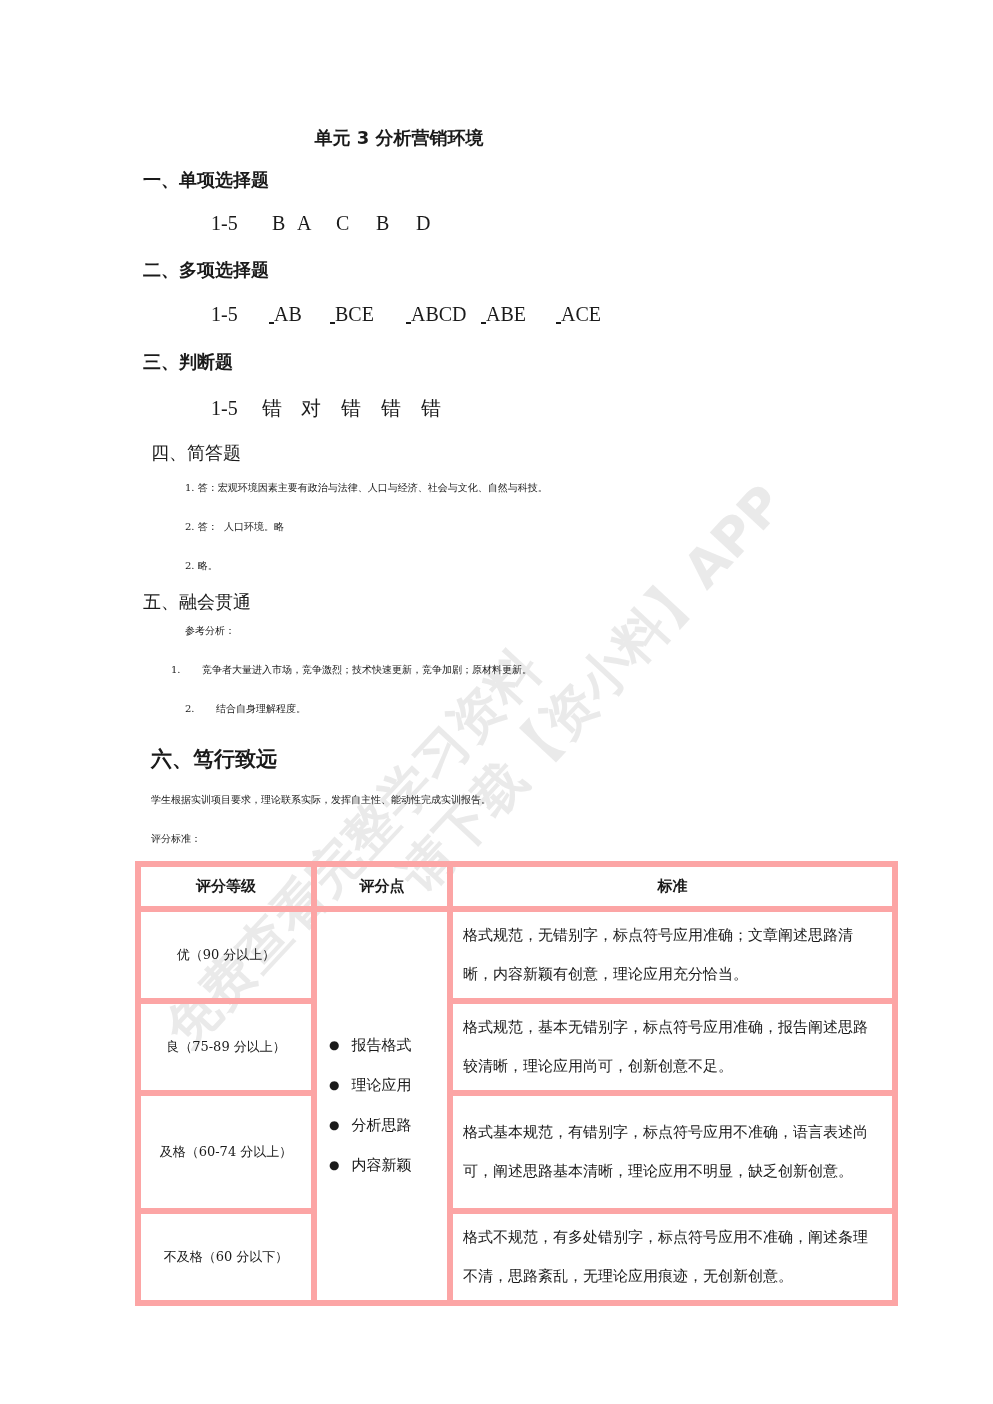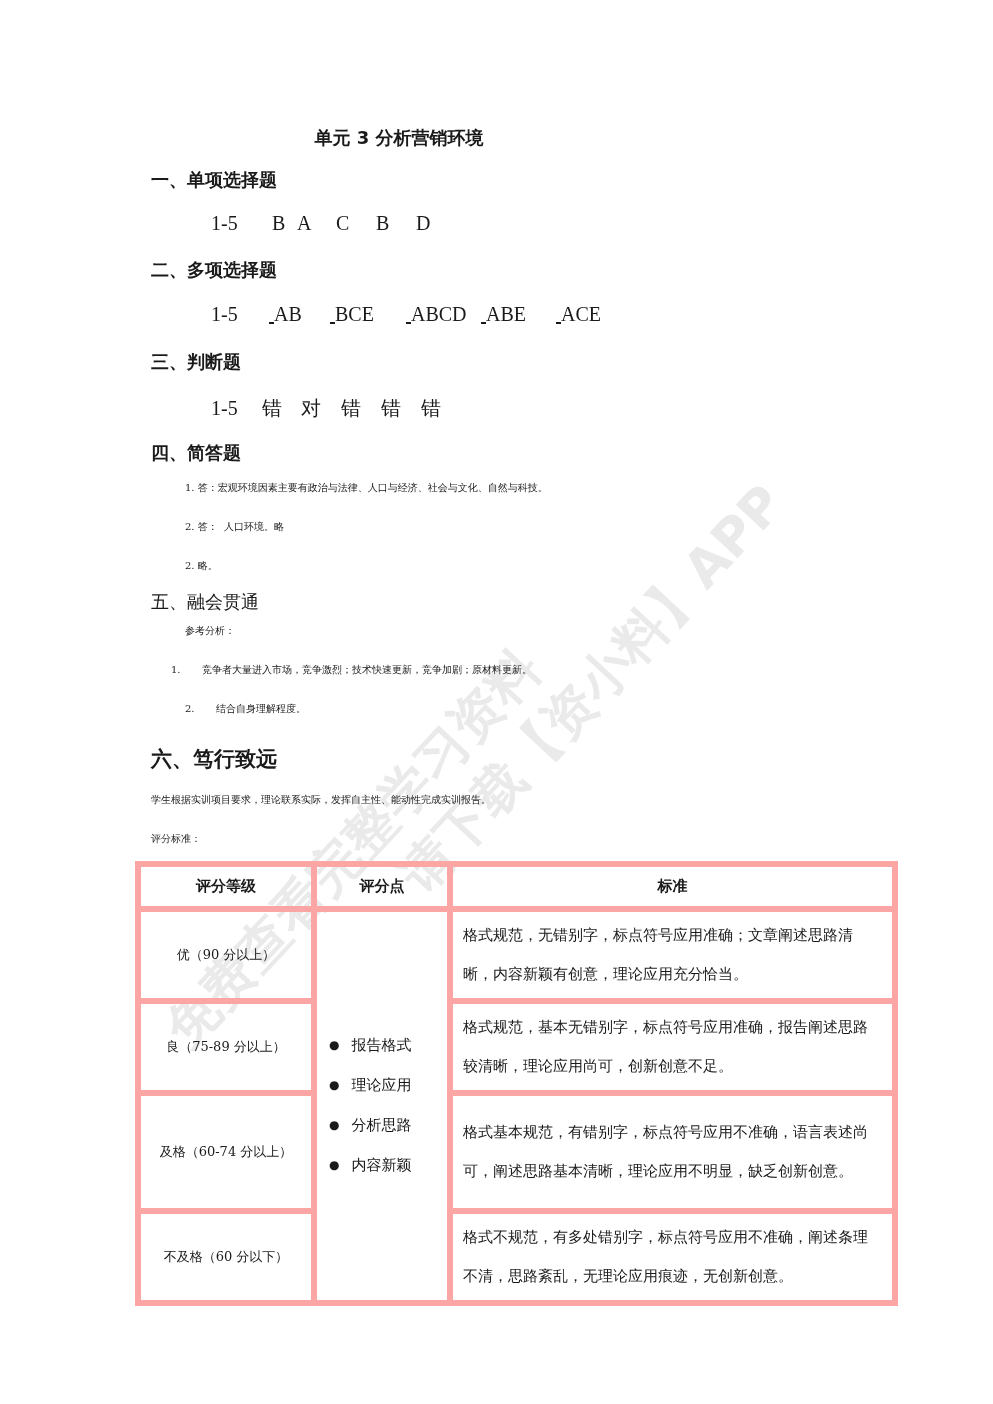--- a/index.html
+++ b/index.html
@@ -1,21 +1,21 @@
 <!DOCTYPE html>
 <html><head>
 <meta charset="utf-8">
 <style>
   html, body { margin:0; padding:0; }
   body { width:993px; height:1404px; background:#ffffff; position:relative; overflow:hidden;
          font-family:"DejaVu Serif","Liberation Serif",serif; color:#1a1a1a; }
   .abs { position:absolute; white-space:nowrap; }
   .title { left:0; width:798px; top:126px; text-align:center; font-family:"DejaVu Sans","Liberation Sans",sans-serif; font-weight:bold; font-size:18px; }
-  .h-bold { font-family:"DejaVu Sans","Liberation Sans",sans-serif; font-weight:bold; font-size:18px; left:151px; }
-  .h-norm { font-family:"DejaVu Serif","Liberation Serif",serif; font-size:18px; left:151px;font-weight:bold; }
+  .h-bold { font-family:"DejaVu Sans","Liberation Sans",sans-serif; font-weight:bold; font-size:18px; left:143px; }
+  .h-norm { font-family:"DejaVu Serif","Liberation Serif",serif; font-size:18px; left:151px; }
   .h-big { font-family:"DejaVu Sans","Liberation Sans",sans-serif; font-weight:bold; font-size:21px; left:151px; }
   .ans { font-family:"Liberation Serif","DejaVu Serif",serif; font-size:20px; left:211px; }
   .ans span { display:inline-block; }
   .body-text { font-size:10px; }
   .watermark { position:absolute; color:rgba(180,180,180,0.28); font-family:"DejaVu Sans",sans-serif; font-weight:bold; font-size:52px; transform:rotate(-47deg); transform-origin:left top; white-space:nowrap; pointer-events:none; }
   table.grading { position:absolute; left:135px; top:861px; width:763px; border-collapse:collapse; font-size:15px; }
   table.grading td, table.grading th { border:6px solid #fca5a5; padding:0; }
   table.grading th { height:39px; font-family:"DejaVu Sans","Liberation Sans",sans-serif; font-weight:bold; font-size:15px; }
   .c1 { width:170px; text-align:center; font-size:13px; }
   .c2 { width:130px; vertical-align:middle; }

